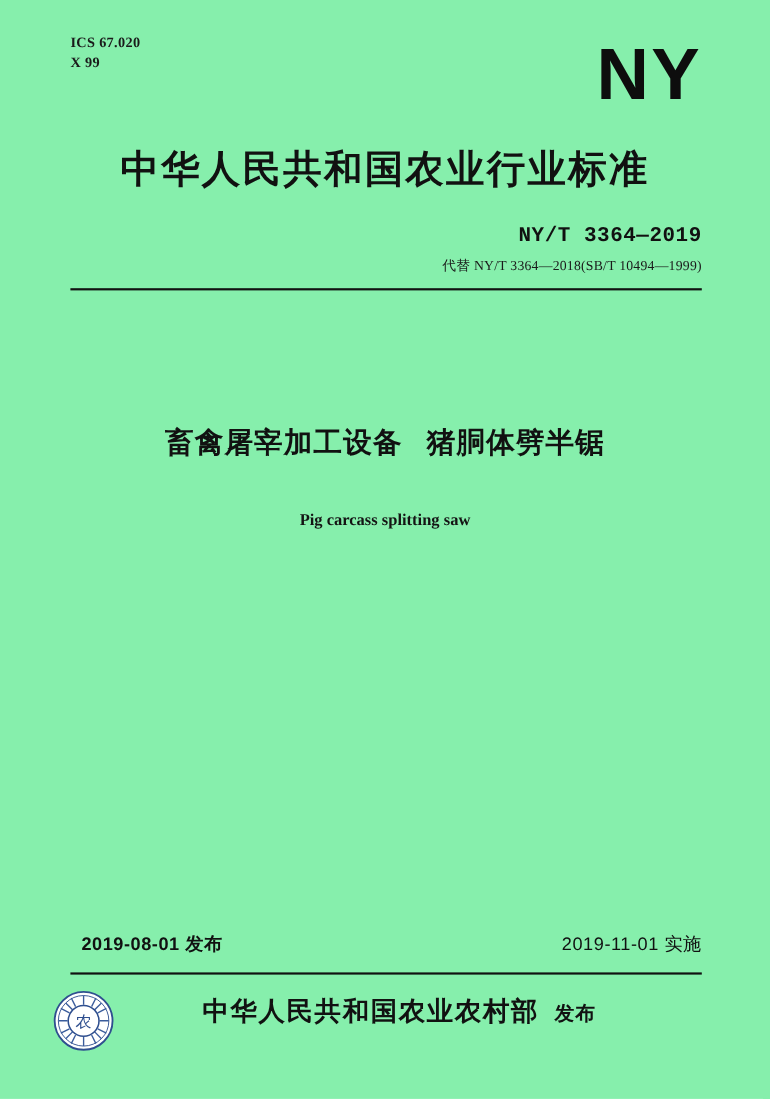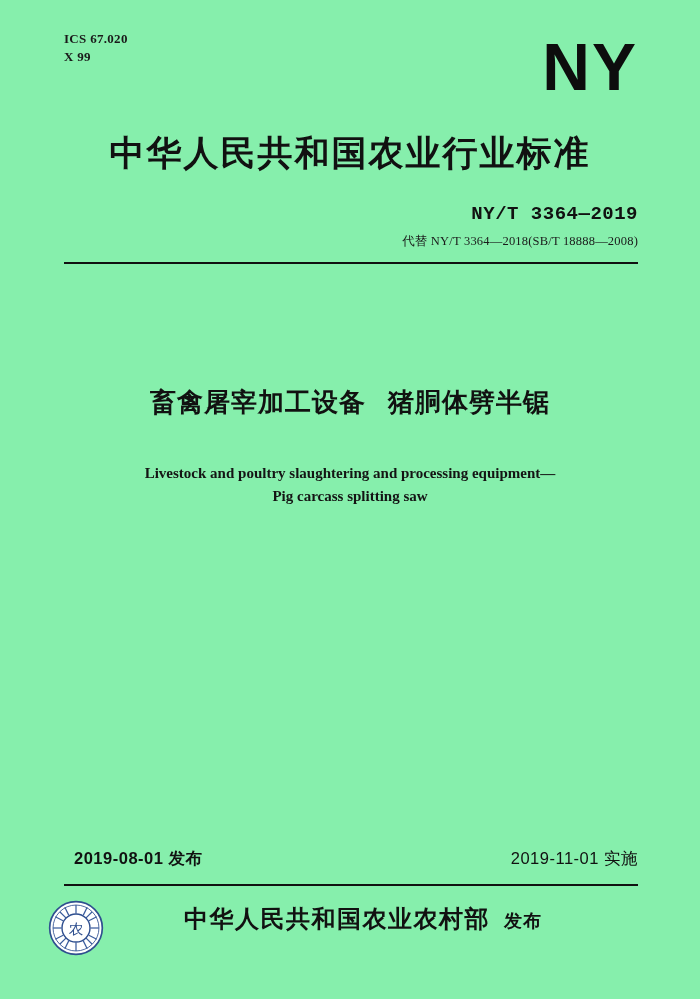--- a/index.html
+++ b/index.html
@@ -193,30 +193,29 @@
     <div>ICS 67.020</div>
     <div>X 99</div>
   </div>
 
   <div class="ny-logo">NY</div>
 
   <div class="std-title">中华人民共和国农业行业标准</div>
 
   <div class="std-number">NY/T 3364—2019</div>
 
-  <div class="std-replace">代替 NY/T 3364—2018(SB/T 18888—2008)</div>
+  <div class="std-replace">代替 NY/T 3364—2018(SB/T 10494—1999)</div>
 
   <div class="rule-top"></div>
 
   <div class="subject-cn">
     <span>畜禽屠宰加工设备</span><span class="gap"></span><span>猪胴体劈半锯</span>
   </div>
 
   <div class="subject-en">
-    <div>Livestock and poultry slaughtering and processing equipment—</div>
     <div>Pig carcass splitting saw</div>
   </div>
 
   <div class="date-left">2019-08-01 发布</div>
   <div class="date-right">2019-11-01 实施</div>
 
   <div class="rule-bottom"></div>
 
   <div class="issuer">
     <span>中华人民共和国农业农村部</span><span class="publish">发布</span>

